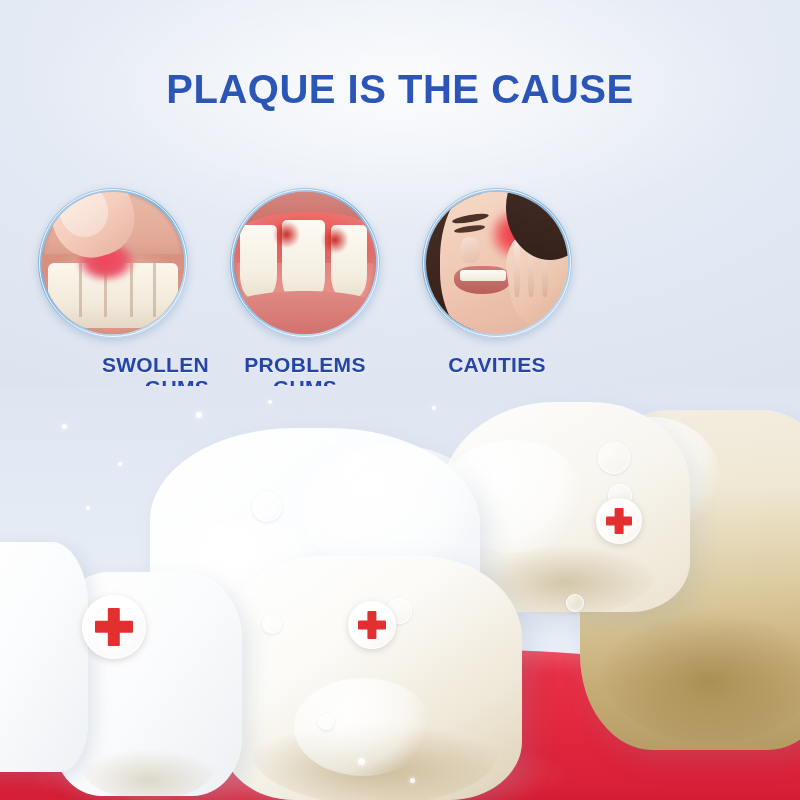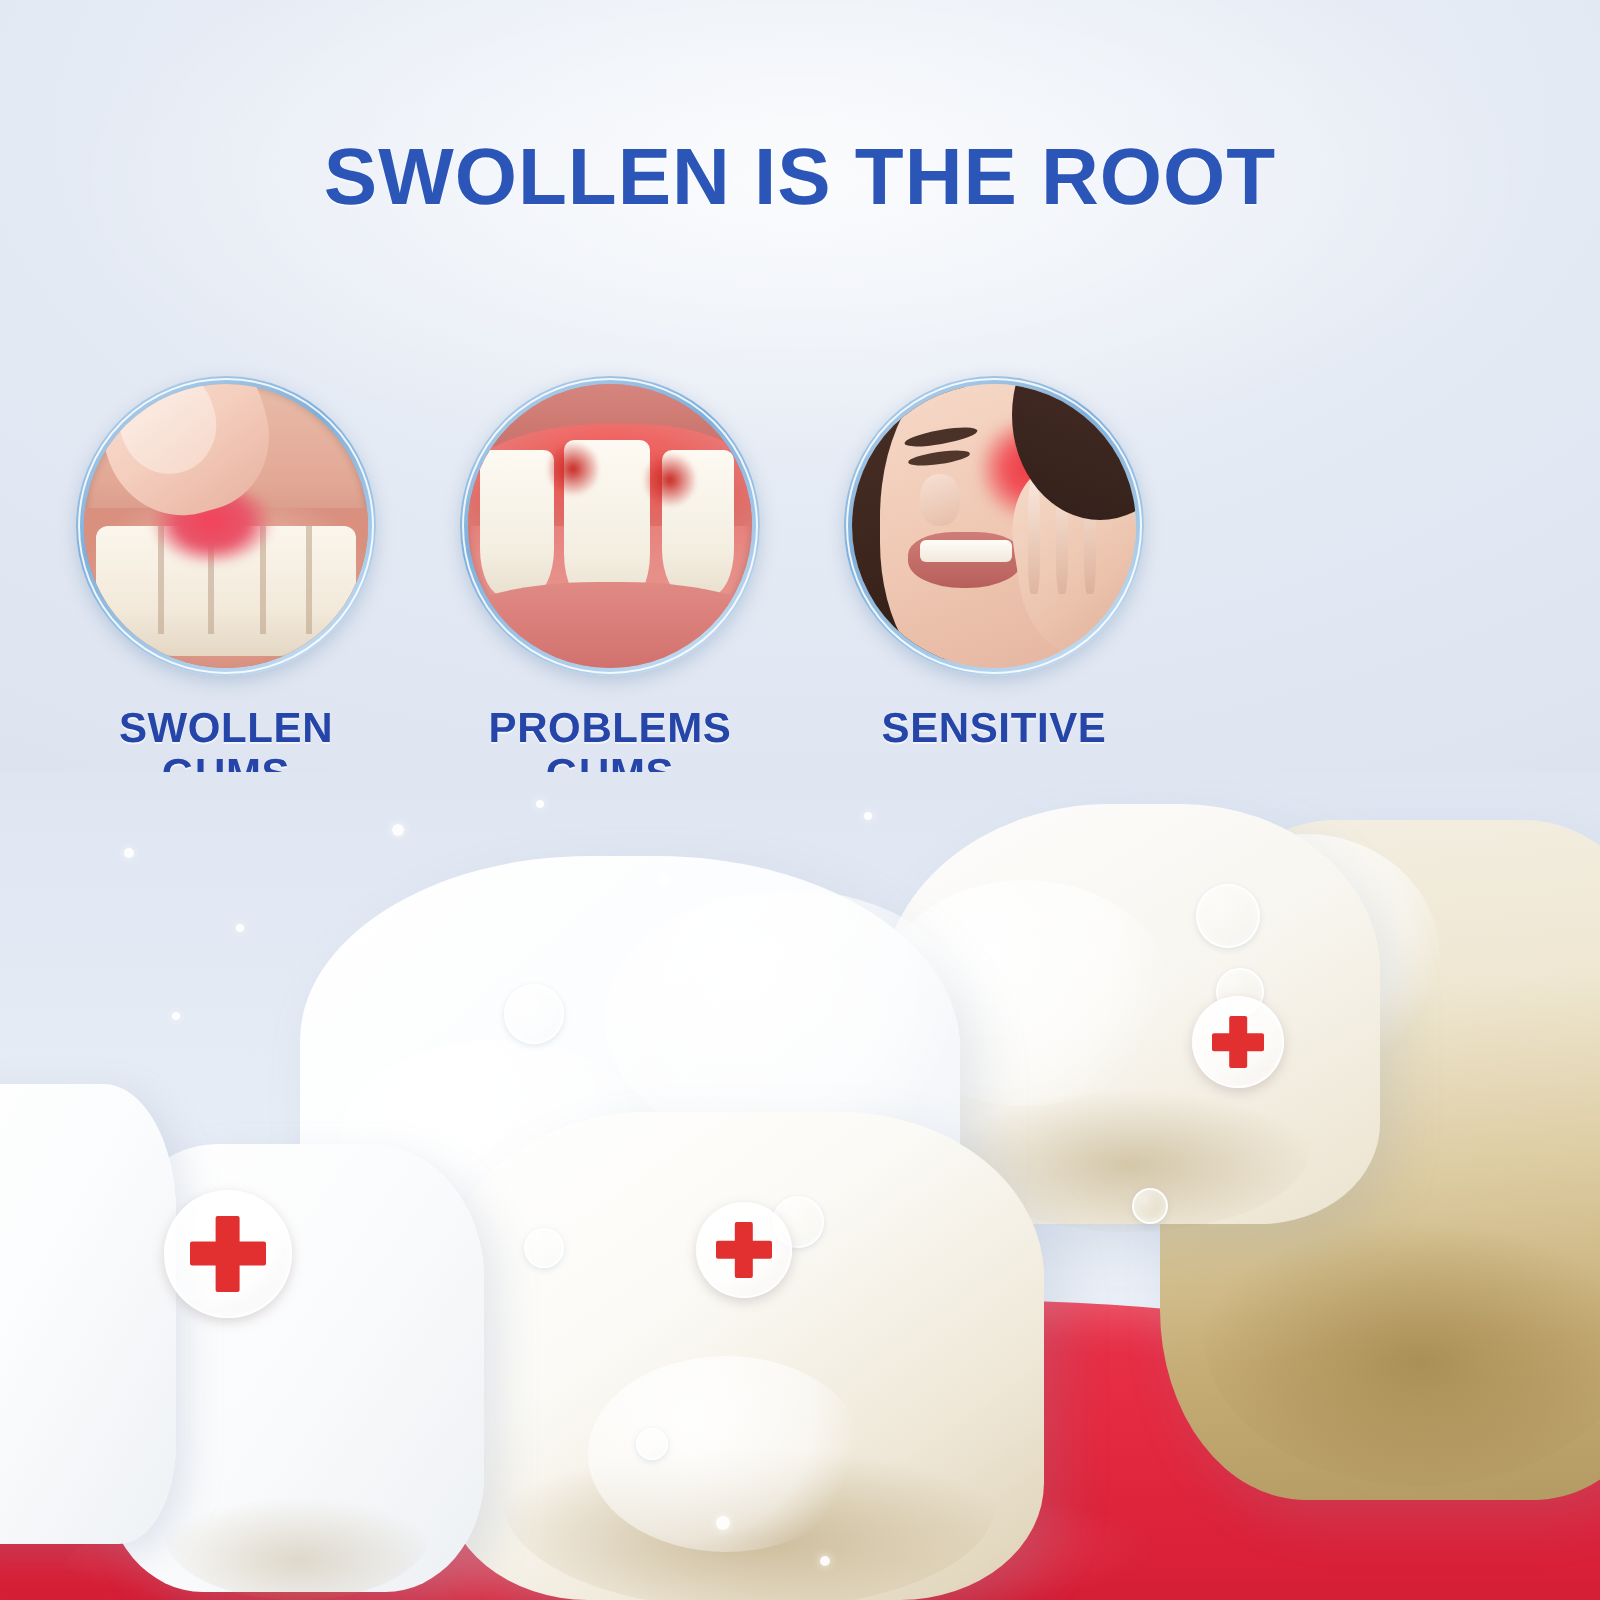--- a/index.html
+++ b/index.html
@@ -30,21 +30,21 @@
     text-shadow:0 1px 0 rgba(255,255,255,.55);
   }
   .headline .l2{display:block;}
   
   .symptoms{
     position:absolute;left:0;top:188px;width:800px;height:220px;
   }
   .sym{
     position:absolute;top:0;width:192px;text-align:center;
   }
-  .sym.s0{left:17px;}
+  .sym.s0{left:17px;text-align:right;}
   .sym.s1{left:209px;}
   .sym.s2{left:401px;}
   .sym.s3{left:594px;}
   .ring{
     position:relative;width:150px;height:150px;margin:0 auto;
     border-radius:50%;
     background:linear-gradient(150deg,#bcd6ee 0%,#7fb0db 38%,#9cc4e6 62%,#cfe2f4 100%);
     padding:4px;box-sizing:border-box;
     box-shadow:0 3px 9px rgba(90,125,170,.30);
   }
@@ -199,21 +199,21 @@
   .badge .cross-h{top:50%;left:20%;height:20%;width:60%;transform:translateY(-50%);}
 </style>
 </head>
 <body>
 
 <div class="poster">
 
   <div class="top-glow"></div>
 
   <div class="headline">
-    <span>SWOLLEN IS THE ROOT</span>
+    <span>PLAQUE IS THE CAUSE</span>
   </div>
 
   <div class="symptoms">
 
     <div class="sym s0">
       <div class="ring">
         <div class="photo p0">
           <i class="lip"></i>
           <i class="teeth"></i>
           <i class="tg" style="left:26%"></i>
@@ -262,21 +262,21 @@
           <i class="teethrow"></i>
           <i class="pain"></i>
           <i class="hand"></i>
           <i class="fg" style="left:62%"></i>
             <i class="fg" style="left:72%"></i>
           <i class="fg" style="left:82%"></i>
           <i class="hair2"></i>
         </div>
       </div>
       <div class="sym-label">
-        <span>SENSITIVE</span>
+        <span>CAVITIES</span>
       </div>
     </div>
 
   </div>
 
   <div class="hero">
     <div class="hero-bg"></div>
 
     <div class="gum">
       <div class="gum-sheen"></div>

